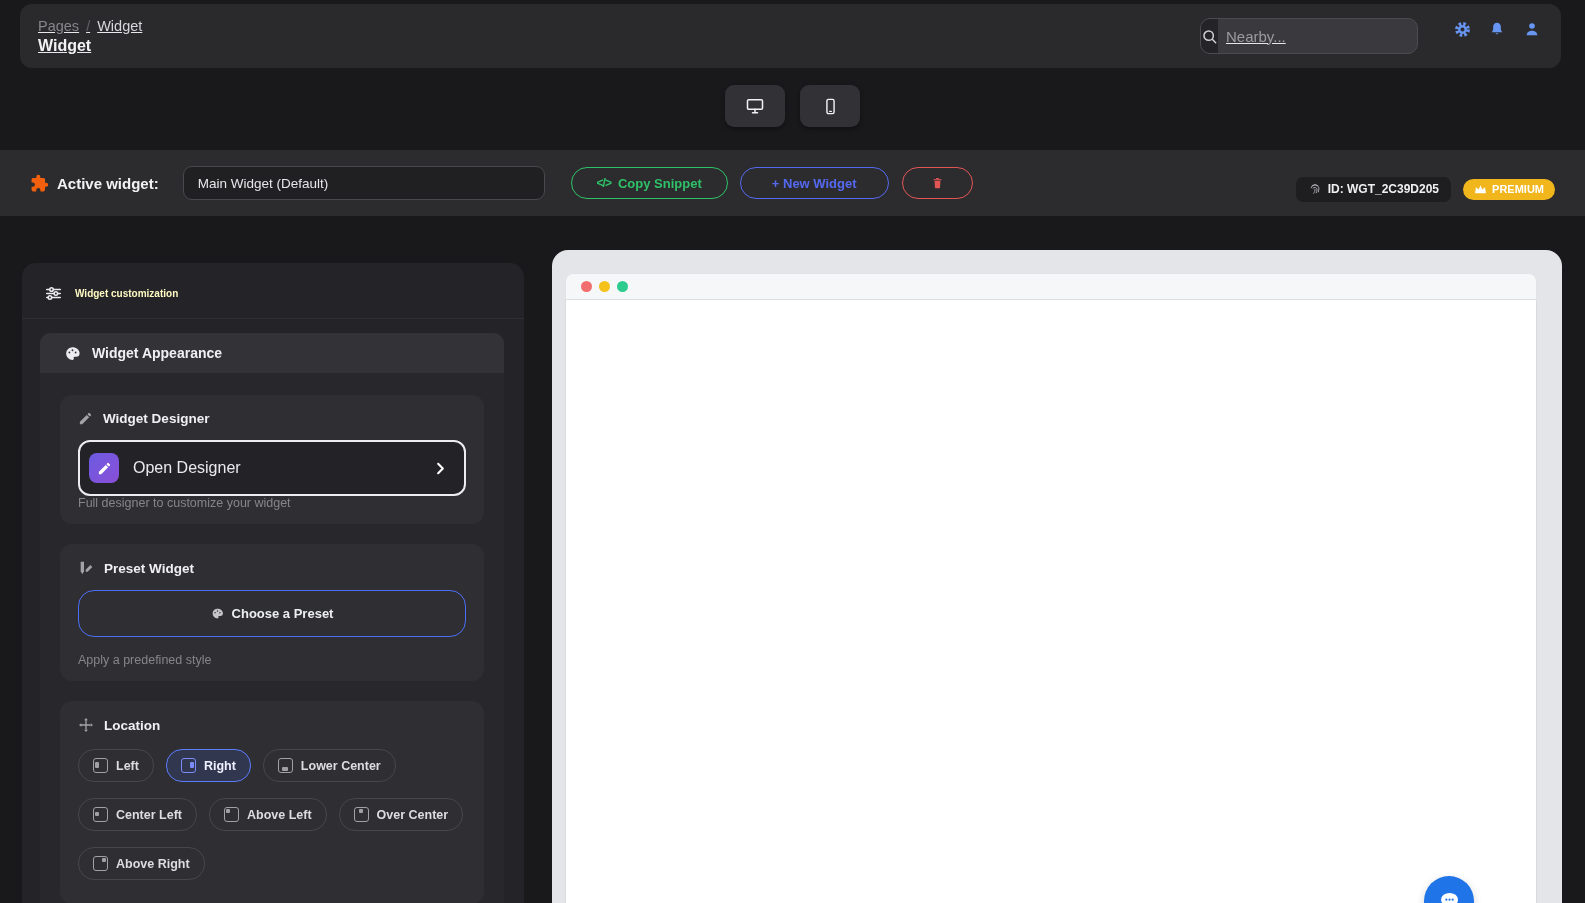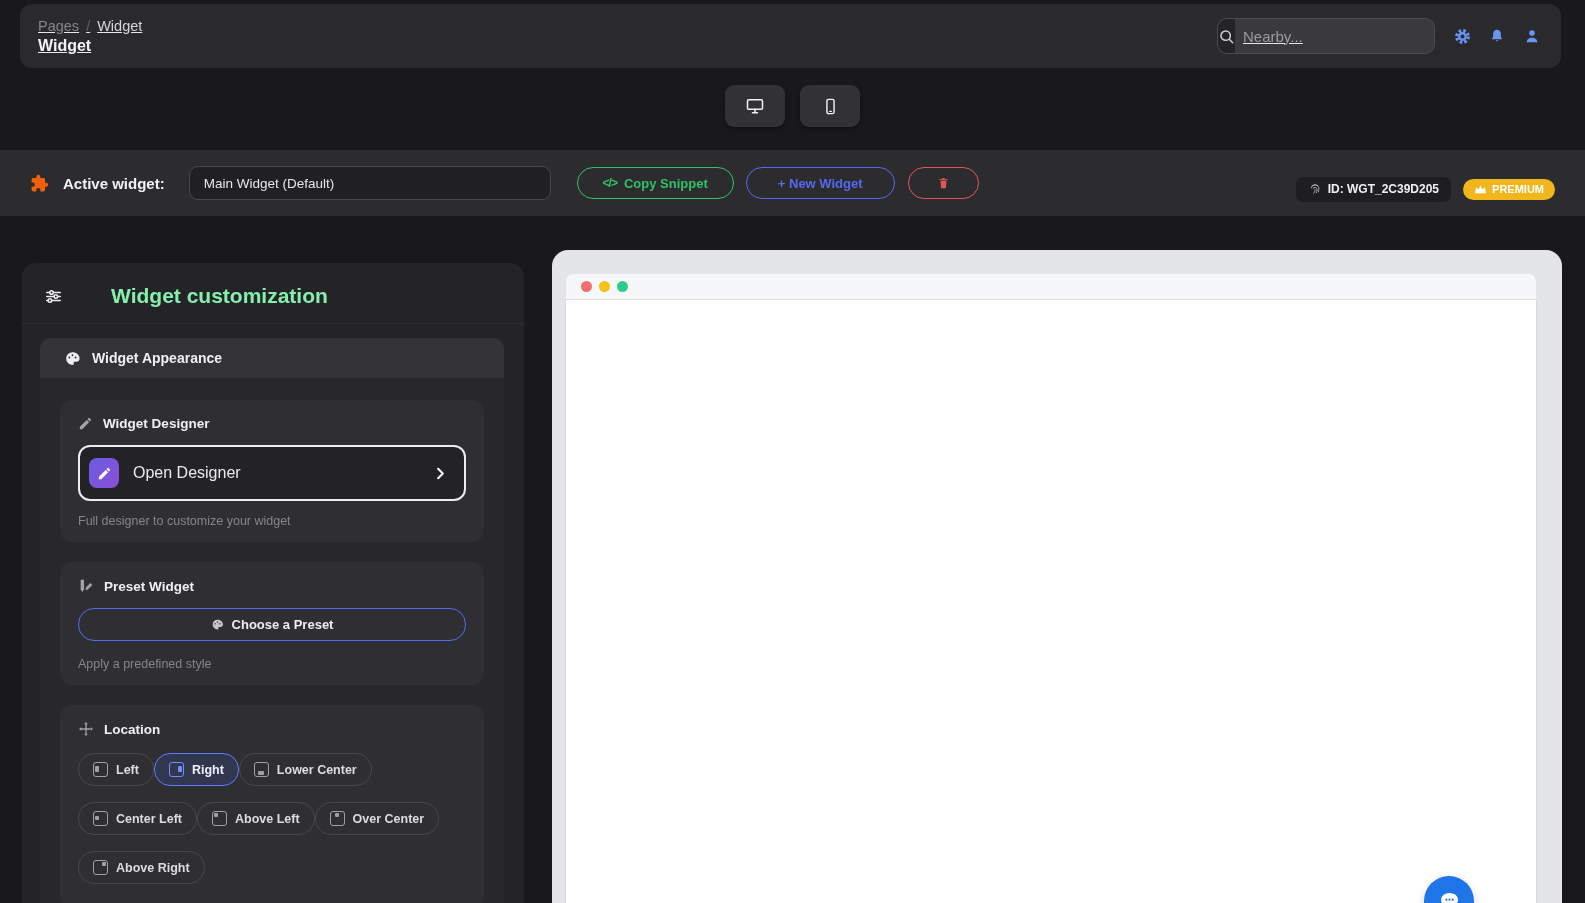--- a/index.html
+++ b/index.html
@@ -17,21 +17,21 @@
     position:absolute; left:20px; top:4px; width:1541px; height:64px;
     background:#2a2a2d; border-radius:12px;
     display:flex; align-items:center; padding:0 18px;text-decoration:underline;
   }
   .crumb-block { display:flex; flex-direction:column; gap:3px; }
   .crumbs { display:flex; align-items:center; gap:7px; font-size:14.5px; }
   .crumb-parent { color:#85858b; }
   .crumb-sep { color:#5f5f66; }
   .crumb-current { color:#d6d6db; }
   .page-title { font-size:16px; font-weight:bold; color:#f2f2f4; }
-  .topbar-right { margin-left:auto; display:flex; align-items:center; gap:16px; }
+  .topbar-right { margin-left:auto; display:flex; align-items:flex-start; gap:33px; }
   .search-group {
     display:flex; align-items:stretch; width:218px; height:36px;
     border:1px solid #4b4b50; border-radius:10px; overflow:hidden; background:#3a3a3e;
   }
   .search-addon { width:38px; background:#242428; display:flex; align-items:center; justify-content:center; }
   .search-input {
     flex:1; background:transparent; border:none; outline:none;
     color:#d8d8dc; font-size:15px; padding:0 10px 0 8px; font-family:"Liberation Sans",sans-serif;
   }
   .search-input::placeholder { color:#9b9ba0; }
@@ -44,21 +44,21 @@
     width:60px; height:42px; background:#323236; border:none; border-radius:9px;
     display:flex; align-items:center; justify-content:center; cursor:pointer;
     box-shadow:0 2px 4px rgba(0,0,0,.35);
   }
 
   
   .active-bar {
     position:absolute; top:150px; left:0; width:1585px; height:66px;
     background:#2c2c2f; display:flex; align-items:center; padding:0 30px;
   }
-  .active-label-wrap { display:flex; align-items:center; gap:14px; }
+  .active-label-wrap { display:flex; align-items:center; gap:8px; }
   .active-label { font-size:15px; font-weight:bold; color:#f2f2f4; }
   .widget-select {
     margin-left:24px; width:362px; height:34px; background:#202023;
     border:1px solid #48484d; border-radius:9px; display:flex; align-items:center;
     padding:16px 14px; font-size:13.5px; color:#e6e6ea; cursor:pointer;
   }
   .pill-btn {
     height:32px; border-radius:16px; background:transparent; cursor:pointer;
     display:flex; align-items:center; justify-content:center; gap:7px;
     font-family:"Liberation Sans",sans-serif; font-weight:bold; font-size:13px;
@@ -79,53 +79,53 @@
 
   
   .sidebar {
     position:absolute; left:22px; top:263px; width:502px; height:700px;
     background:#242428; border-radius:14px 14px 0 0;
   }
   .sidebar-head {
     display:flex; align-items:center; gap:12px; padding:21px 22px 15px 22px;
     border-bottom:1px solid #2e2e33;
   }
-  .sidebar-title { font-size:21px; font-weight:bold; color:#86efac;margin-left:36px; }
+  .sidebar-title { font-size:10px; font-weight:bold; color:#fef9c3; }
   .section { margin:14px 20px 0 18px; }
   .section-head {
     height:40px; background:#323237; border-radius:10px 10px 0 0;
     display:flex; align-items:center; gap:11px; padding:0 24px; cursor:pointer;
   }
   .section-title { font-size:14px; font-weight:bold; color:#f0f0f3; }
   .section-body { background:#28282c; border-radius:0 0 10px 10px; padding:22px 20px 20px 20px; }
 
   .card { background:#2f2f33; border-radius:12px; padding:16px 18px 14px 18px; margin-bottom:20px; }
   .card-head { display:flex; align-items:center; gap:10px; margin-bottom:14px; }
   .card-title { font-size:13.5px; font-weight:bold; color:#f0f0f3; }
-  .card-caption { font-size:12.5px; color:#85858a; margin-top:13px; }
+  .card-caption { font-size:12.5px; color:#85858a; }
 
   .open-designer-btn {
     width:100%; height:56px; background:#232327; border:2px solid #ededf0; border-radius:12px;
     display:flex; align-items:center; gap:14px; padding:0 16px 0 9px; cursor:pointer;
   }
   .designer-chip {
     width:30px; height:30px; border-radius:8px;
     background:linear-gradient(135deg,#6b5be0,#8a4fd8);
     display:flex; align-items:center; justify-content:center;
   }
   .open-designer-label { font-size:16px; color:#eaeaee; }
   .open-designer-btn .chev { margin-left:auto; }
 
   .choose-preset-btn {
-    width:100%; height:33px; background:transparent; border:1.5px solid #4c6ef5; border-radius:16px;
+    width:100%; height:47px; background:transparent; border:1.5px solid #4c6ef5; border-radius:16px;
     display:flex; align-items:center; justify-content:center; gap:8px; cursor:pointer;
     font-family:"Liberation Sans",sans-serif; font-size:13px; font-weight:bold; color:#eceef2;
   }
 
-  .loc-options { display:flex; flex-wrap:wrap; gap:16px 0; margin-top:16px; }
+  .loc-options { display:flex; flex-wrap:wrap; gap:16px 12px; margin-top:16px; }
   .loc-btn {
     height:33px; border:1px solid #46464b; border-radius:16px; background:transparent;
     display:flex; align-items:center; gap:8px; padding:0 14px; cursor:pointer;
     font-family:"Liberation Sans",sans-serif; font-size:12.5px; font-weight:bold; color:#dcdce1;
   }
   .loc-btn.selected {
     border:1.5px solid #5c7cfa; background:#323750; color:#eef0ff;
   }
   .loc-icon {
     width:15px; height:15px; border:1.5px solid #a0a0a6; border-radius:3px; position:relative;

